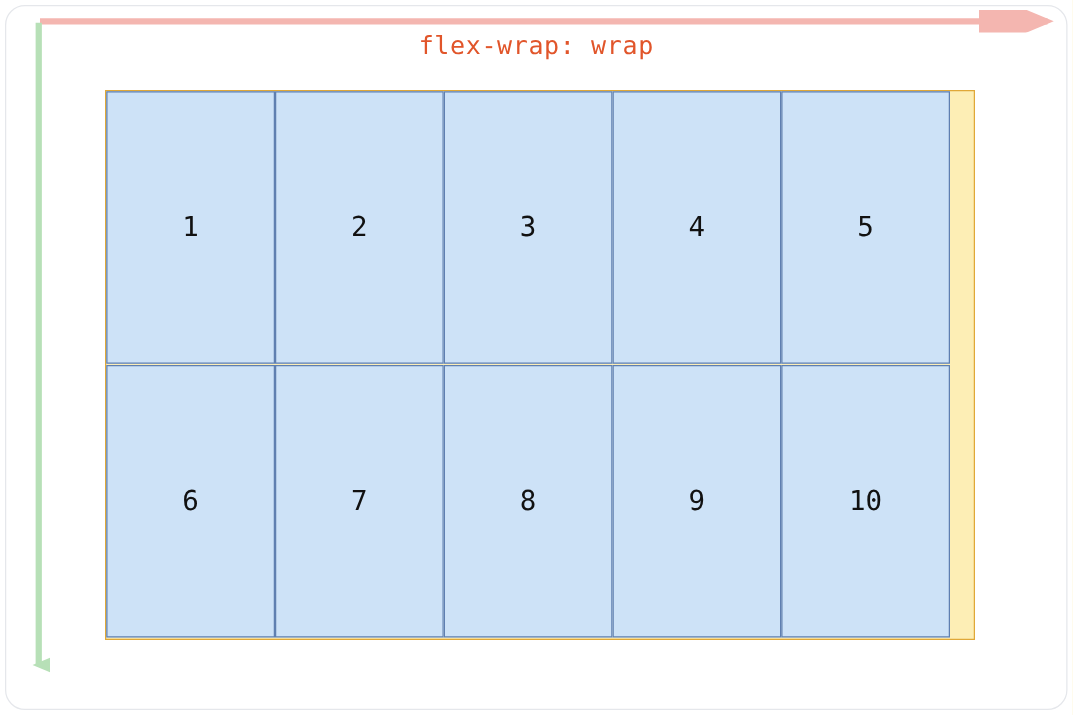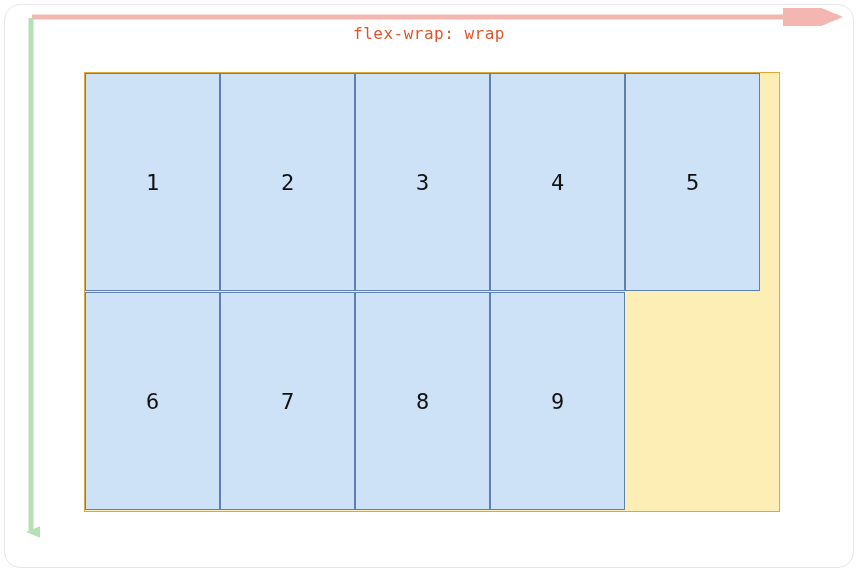--- a/index.html
+++ b/index.html
@@ -26,21 +26,21 @@
     border: 1px solid #e5e7eb;
     border-radius: 16px;
     background: #fff;
   }
   .title {
     position: absolute;
     left: 0;
     right: 0;
     top: 24px;
     text-align: center;
-    font-size: 16px;
+    font-size: 20px;
     color: #e1552a;
     letter-spacing: 0.5px;
   }
   
   .h-arrow {
     position: absolute;
     left: 32px;
     top: 8px;
   }
   .v-arrow {
@@ -107,15 +107,16 @@
     <div class="flexwrap-inner">
       <div class="flex-item">1</div>
       <div class="flex-item">2</div>
       <div class="flex-item">3</div>
       <div class="flex-item">4</div>
       <div class="flex-item">5</div>
       <div class="flex-item">6</div>
       <div class="flex-item">7</div>
       <div class="flex-item">8</div>
       <div class="flex-item">9</div>
+      <div class="flex-item">10</div>
     </div>
   </div>
 </div>
 
 </body></html>

